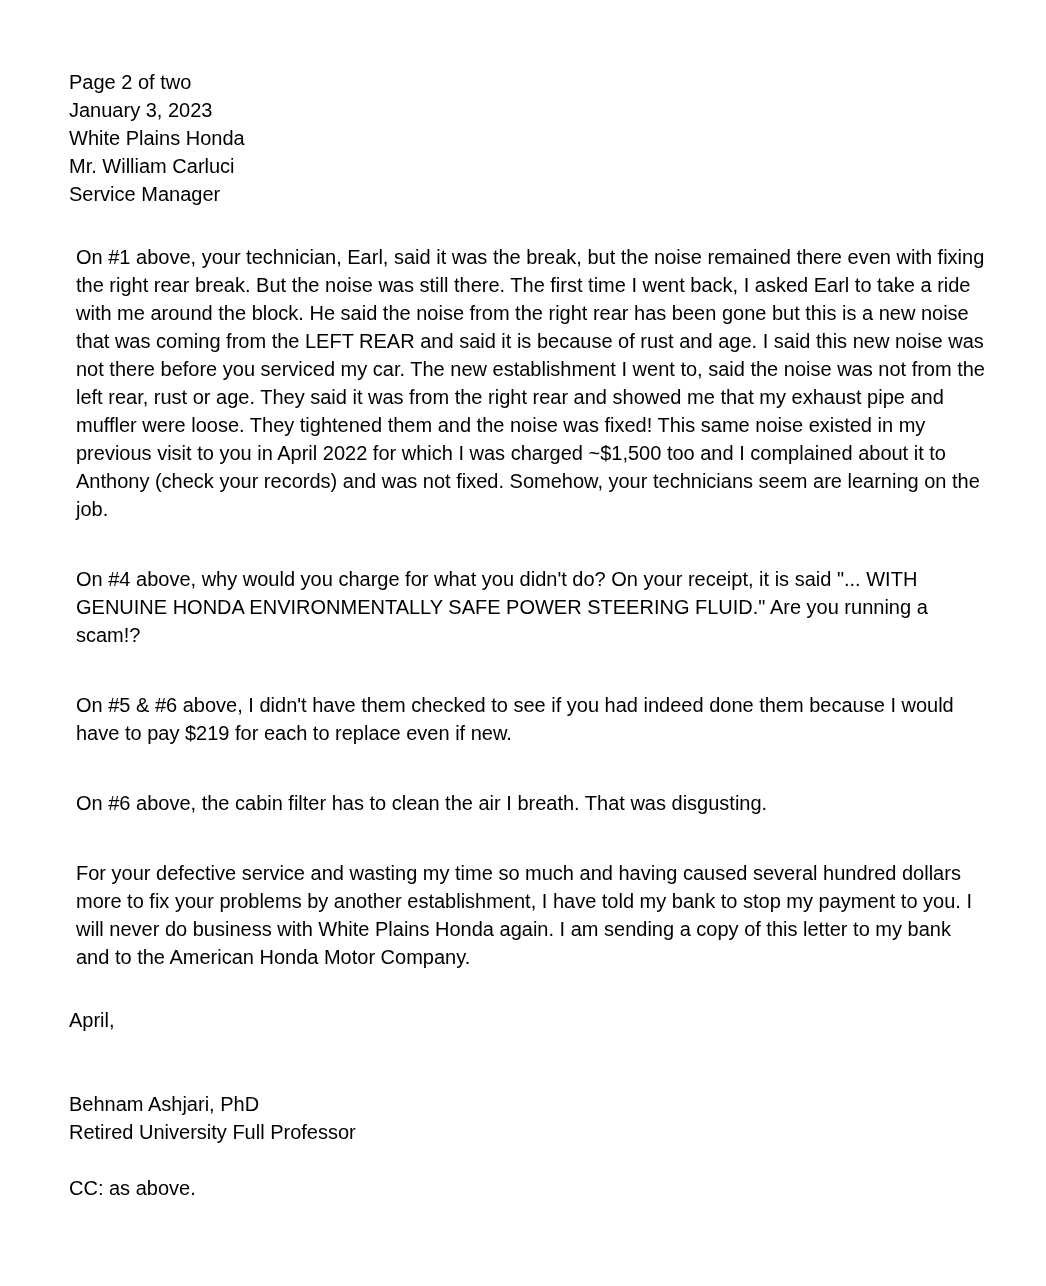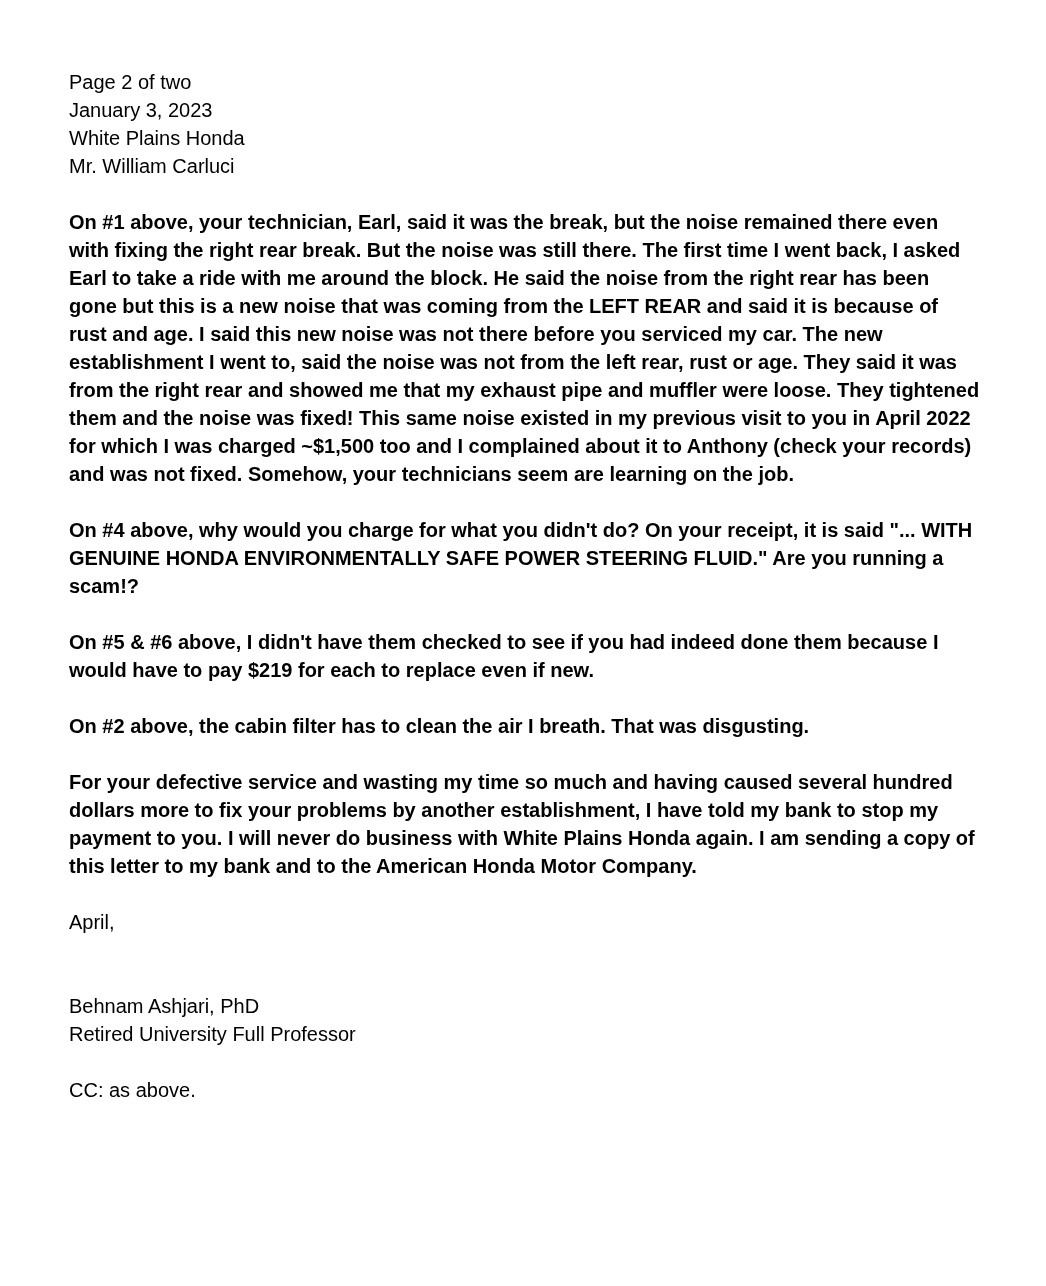--- a/index.html
+++ b/index.html
@@ -29,49 +29,50 @@
     white-space: normal;
   }
   .addr-line {
     font-size: 20px;
     line-height: 28px;
     width: 912px;
   }
   
   .gap-1 { height: 28px; }
   .gap-2 { height: 56px; }
-  p.block { margin: 0; font-weight: bold; }
+  p.block { margin: 7px; }
 </style>
 </head>
 <body>
 
 <div id="letter">
 
   <div>
     <div class="addr-line">Page 2 of two</div>
     <div class="addr-line">January 3, 2023</div>
     <div class="addr-line">White Plains Honda</div>
     <div class="addr-line">Mr. William Carluci</div>
+    <div class="addr-line">Service Manager</div>
   </div>
 
   <div class="gap-1"></div>
 
   <p class="block">On #1 above, your technician, Earl, said it was the break, but the noise remained there even with fixing the right rear break. But the noise was still there. The first time I went back, I asked Earl to take a ride with me around the block. He said the noise from the right rear has been gone but this is a new noise that was coming from the LEFT REAR and said it is because of rust and age. I said this new noise was not there before you serviced my car. The new establishment I went to, said the noise was not from the left rear, rust or age. They said it was from the right rear and showed me that my exhaust pipe and muffler were loose. They tightened them and the noise was fixed! This same noise existed in my previous visit to you in April 2022 for which I was charged ~$1,500 too and I complained about it to Anthony (check your records) and was not fixed. Somehow, your technicians seem are learning on the job.</p>
 
   <div class="gap-1"></div>
 
   <p class="block">On #4 above, why would you charge for what you didn't do? On your receipt, it is said "... WITH GENUINE HONDA ENVIRONMENTALLY SAFE POWER STEERING FLUID." Are you running a scam!?</p>
 
   <div class="gap-1"></div>
 
   <p class="block">On #5 &amp; #6 above, I didn't have them checked to see if you had indeed done them because I would have to pay $219 for each to replace even if new.</p>
 
   <div class="gap-1"></div>
 
-  <p class="block">On #2 above, the cabin filter has to clean the air I breath. That was disgusting.</p>
+  <p class="block">On #6 above, the cabin filter has to clean the air I breath. That was disgusting.</p>
 
   <div class="gap-1"></div>
 
   <p class="block">For your defective service and wasting my time so much and having caused several hundred dollars more to fix your problems by another establishment, I have told my bank to stop my payment to you. I will never do business with White Plains Honda again. I am sending a copy of this letter to my bank and to the American Honda Motor Company.</p>
 
   <div class="gap-1"></div>
 
   <div class="addr-line">April,</div>
 
   <div class="gap-2"></div>

